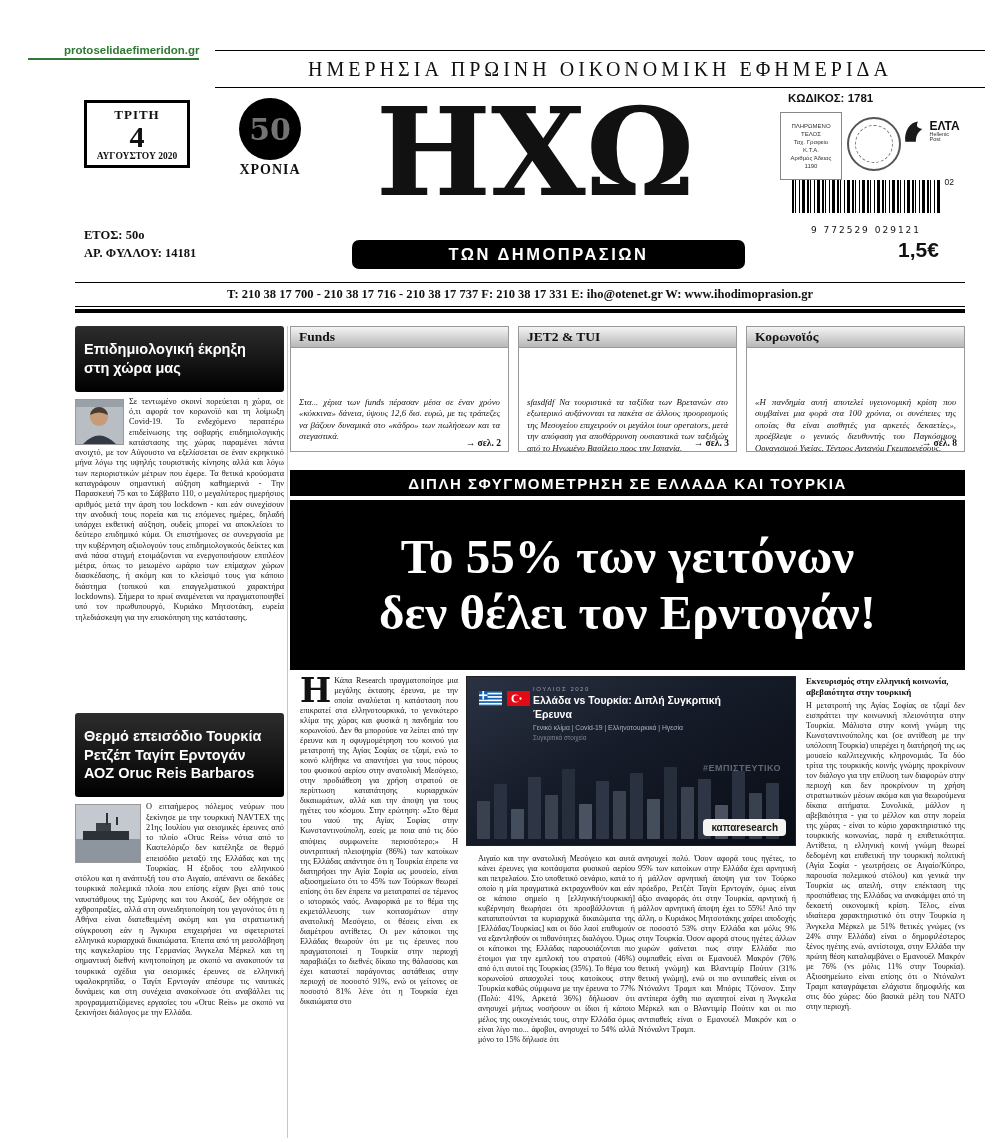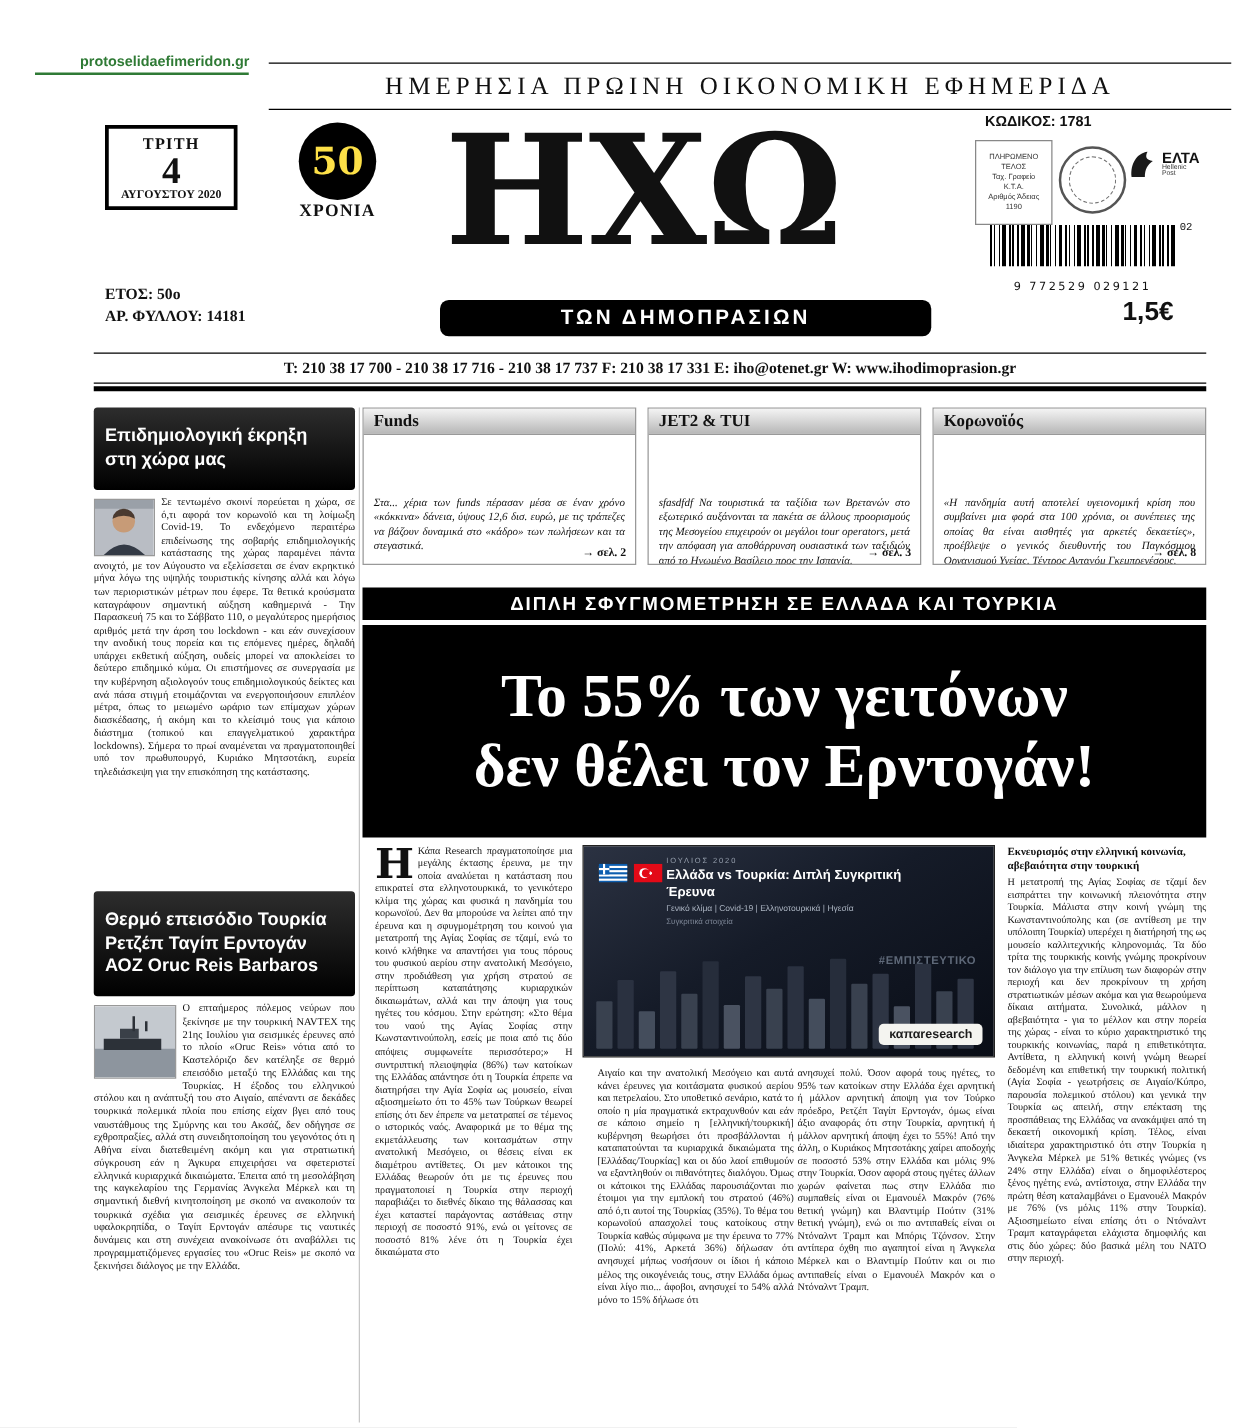--- a/index.html
+++ b/index.html
@@ -15,43 +15,43 @@
   .tagline{font-size:20px;letter-spacing:4px;}
 
   
   .date-box{position:absolute;left:84px;top:100px;width:100px;height:62px;border:3px solid #000;
     display:flex;flex-direction:column;align-items:center;justify-content:center;font-weight:bold;}
   .date-day{font-size:13px;letter-spacing:1px;}
   .date-num{font-size:30px;line-height:28px;}
   .date-my{font-size:9.5px;}
   .issue-info{position:absolute;left:84px;top:226px;font-weight:bold;font-size:12.5px;line-height:1.45;}
   .logo50{position:absolute;left:230px;top:98px;width:80px;text-align:center;}
-  .logo50-circle{width:62px;height:62px;border-radius:50%;background:#000;color:#fde047;display:flex;
+  .logo50-circle{width:62px;height:62px;border-radius:50%;background:#000;color:#737373;display:flex;
     align-items:center;justify-content:center;font-weight:bold;font-size:30px;margin:0 auto;
     font-family:"DejaVu Serif",serif;}
   .logo50-label{font-weight:bold;font-size:14px;letter-spacing:1px;margin-top:2px;}
-  .main-title{position:absolute;left:330px;top:76px;width:370px;text-align:center;
+  .main-title{position:absolute;left:350px;top:76px;width:370px;text-align:center;
     font-family:"DejaVu Serif",serif;font-weight:bold;font-size:122px;line-height:152px;}
   .sub-pill{position:absolute;left:352px;top:240px;width:393px;height:29px;background:#000;color:#fff;
     border-radius:7px;display:flex;align-items:center;justify-content:center;
     font-family:"Liberation Sans",sans-serif;font-weight:bold;font-size:16.5px;letter-spacing:2.5px;}
   .kodikos{position:absolute;left:788px;top:92px;font-weight:bold;font-size:11.5px;
     font-family:"Liberation Sans",sans-serif;}
   .stamp-box{position:absolute;left:780px;top:112px;width:60px;height:66px;border:1.5px solid #888;
     display:flex;flex-direction:column;align-items:center;justify-content:center;font-size:6px;
     line-height:1.35;text-align:center;color:#333;font-family:"Liberation Sans",sans-serif;}
   .stamp-circle{position:absolute;left:847px;top:117px;width:50px;height:50px;border:2px solid #555;
     border-radius:50%;}
   .stamp-circle::before{content:"";position:absolute;inset:6px;border:1px dashed #777;border-radius:50%;}
   .elta{position:absolute;left:901px;top:118px;width:60px;display:flex;align-items:center;gap:3px;}
   .elta-texts{text-align:left;line-height:1;}
   .elta-name{font-weight:bold;font-size:12px;font-family:"Liberation Sans",sans-serif;}
   .elta-sub{font-size:5.5px;font-family:"Liberation Sans",sans-serif;color:#333;}
   .barcode-wrap{position:absolute;left:792px;top:180px;width:148px;}
-  .barcode-suffix{position:absolute;right:-14px;top:-3px;font-size:8.5px;font-family:Liberation Mono, monospace;}
+  .barcode-suffix{position:absolute;right:-14px;top:-3px;font-size:8.5px;font-family:Liberation Sans, sans-serif;}
   .barcode-bars{height:33px;background:repeating-linear-gradient(90deg,
       #000 0,#000 2px,#fff 2px,#fff 3px,#000 3px,#000 4px,#fff 4px,#fff 7px,
       #000 7px,#000 8px,#fff 8px,#fff 10px,#000 10px,#000 13px,#fff 13px,#fff 15px);}
   .barcode-number{font-size:9px;letter-spacing:2px;text-align:center;
     font-family:"DejaVu Sans",sans-serif;margin-top:12px;}
   .price{position:absolute;left:898px;top:238px;font-weight:bold;font-size:21px;
     font-family:"Liberation Sans",sans-serif;}
 
   
   .contact-bar{position:absolute;left:75px;top:282px;width:890px;border-top:1px solid #000;

